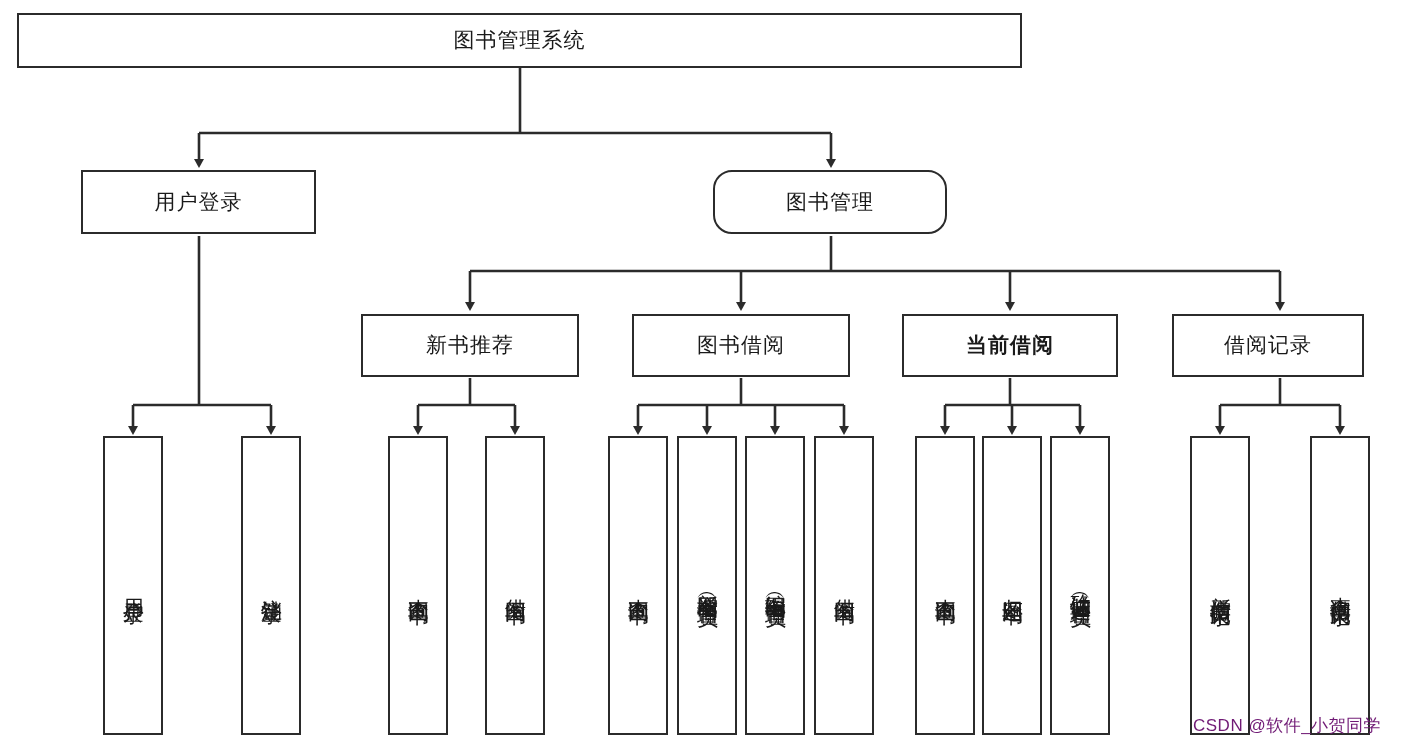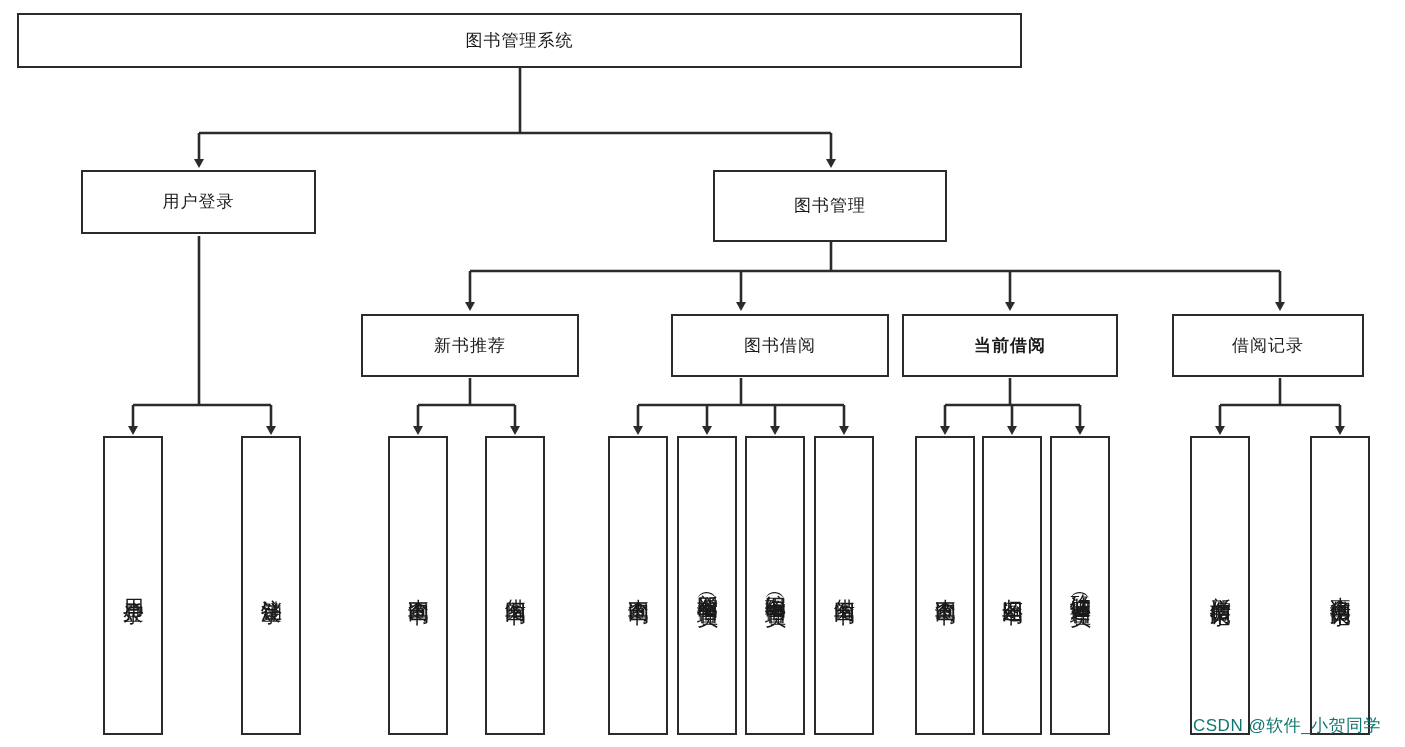--- a/index.html
+++ b/index.html
@@ -30,21 +30,21 @@
     box-sizing: border-box;
     border: 2px solid #2b2b2b;
     background: #ffffff;
     display: flex;
     align-items: center;
     justify-content: center;
     color: #1a1a1a;
     z-index: 2;
   }
   .node.horizontal {
-    font-size: 17px;
+    font-size: 21px;
     letter-spacing: 1px;
     line-height: 1.15;
     text-align: center;
   }
   .node.vertical {
     writing-mode: vertical-rl;
     text-orientation: upright;
     font-size: 21px;
     line-height: 1.18;
     letter-spacing: 2px;
@@ -52,21 +52,21 @@
     padding: 4px 0;
   }
   .node .label {
     display: block;
   }
   .watermark {
     position: absolute;
     left: 1193px;
     top: 714px;
     font-size: 17px;
-    color: #0f766e;
+    color: #701a75;
     white-space: nowrap;
     z-index: 3;
     letter-spacing: 0.5px;
   }
 </style>
 </head>
 <body>
 
 <div id="canvas">
 
@@ -120,28 +120,28 @@
     </g>
   </svg>
 
   <div class="node horizontal" style="left:17px; top:13px; width:1005px; height:55px;">
     <span class="label">图书管理系统</span>
   </div>
 
   <div class="node horizontal" style="left:81px; top:170px; width:235px; height:64px;">
     <span class="label">用户登录</span>
   </div>
-  <div class="node horizontal" style="left:713px; top:170px; width:234px; height:72px;">
+  <div class="node horizontal" style="left:713px; top:170px; width:234px; height:64px;border-radius:19px;">
     <span class="label">图书管理</span>
   </div>
 
   <div class="node horizontal" style="left:361px; top:314px; width:218px; height:63px;">
     <span class="label">新书推荐</span>
   </div>
-  <div class="node horizontal" style="left:632px; top:314px; width:218px; height:63px;margin-left:39px;">
+  <div class="node horizontal" style="left:632px; top:314px; width:218px; height:63px;">
     <span class="label">图书借阅</span>
   </div>
   <div class="node horizontal" style="left:902px; top:314px; width:216px; height:63px;font-weight:bold;">
     <span class="label">当前借阅</span>
   </div>
   <div class="node horizontal" style="left:1172px; top:314px; width:192px; height:63px;">
     <span class="label">借阅记录</span>
   </div>
 
   <div class="node vertical" style="left:103px; top:436px; width:60px; height:299px;">

